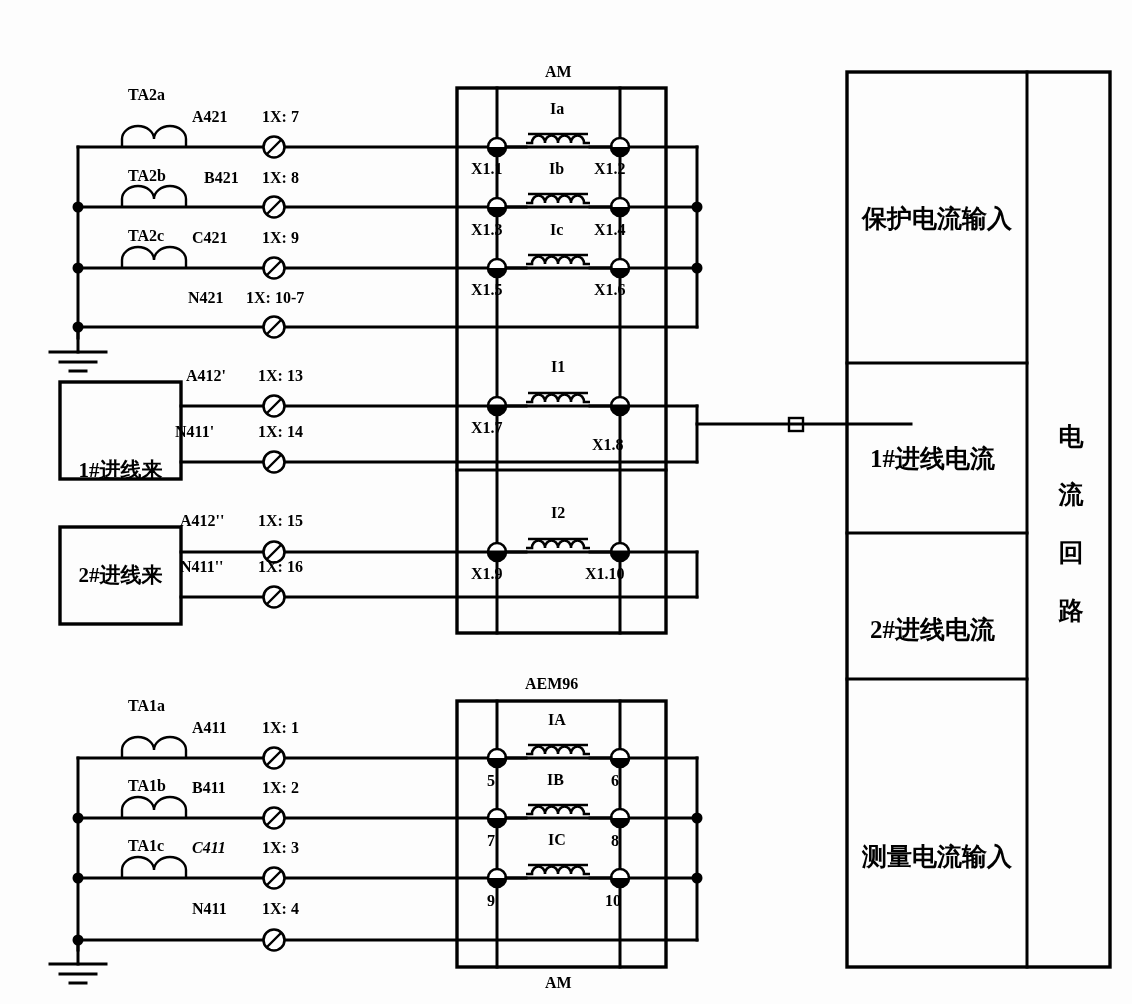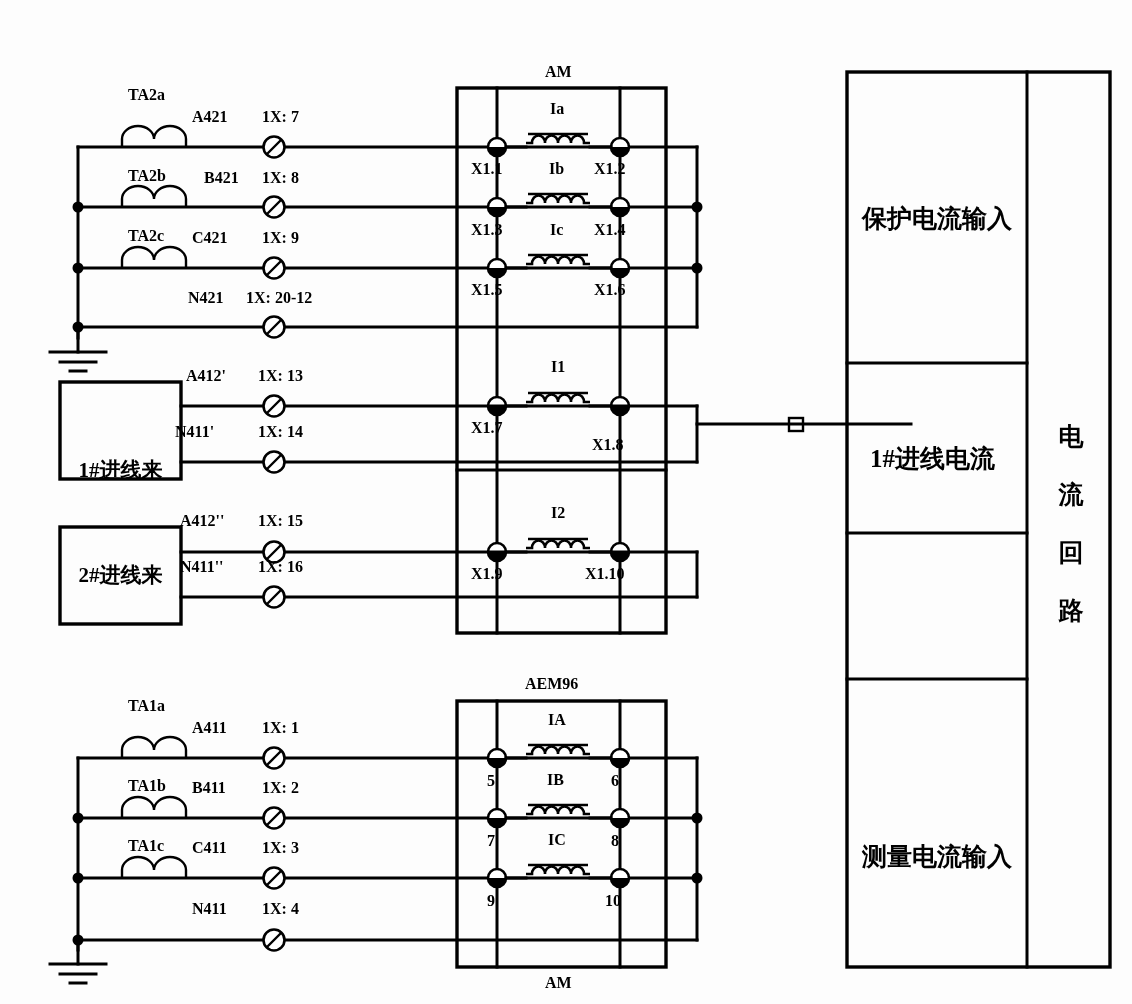--- a/index.html
+++ b/index.html
@@ -288,21 +288,21 @@
 <div style="position:absolute;left:192px;top:108px;" class="lbl">A421</div>
 <div style="position:absolute;left:262px;top:108px;" class="lbl">1X: 7</div>
 
 <div style="position:absolute;left:204px;top:169px;text-align:center;" class="lbl">B421</div>
 <div style="position:absolute;left:262px;top:169px;" class="lbl">1X: 8</div>
 
 <div style="position:absolute;left:192px;top:229px;" class="lbl">C421</div>
 <div style="position:absolute;left:262px;top:229px;" class="lbl">1X: 9</div>
 
 <div style="position:absolute;left:188px;top:289px;" class="lbl">N421</div>
-<div style="position:absolute;left:246px;top:289px;" class="lbl">1X: 20-12</div>
+<div style="position:absolute;left:246px;top:289px;" class="lbl">1X: 10-7</div>
 
 <div style="position:absolute;left:545px;top:63px;" class="lbl">AM</div>
 
 <div style="position:absolute;left:550px;top:100px;" class="lbl">Ia</div>
 <div style="position:absolute;left:549px;top:160px;" class="lbl">Ib</div>
 <div style="position:absolute;left:550px;top:221px;" class="lbl">Ic</div>
 <div style="position:absolute;left:551px;top:358px;" class="lbl">I1</div>
 <div style="position:absolute;left:551px;top:504px;" class="lbl">I2</div>
 
 <div style="position:absolute;left:471px;top:160px;" class="lbl">X1.1</div>
@@ -329,39 +329,40 @@
 <div style="position:absolute;left:258px;top:558px;" class="lbl">1X: 16</div>
 
 <div style="position:absolute;left:128px;top:697px;" class="lbl">TA1a</div>
 <div style="position:absolute;left:128px;top:777px;text-align:center;" class="lbl">TA1b</div>
 <div style="position:absolute;left:128px;top:837px;" class="lbl">TA1c</div>
 
 <div style="position:absolute;left:192px;top:719px;" class="lbl">A411</div>
 <div style="position:absolute;left:262px;top:719px;" class="lbl">1X: 1</div>
 <div style="position:absolute;left:192px;top:779px;" class="lbl">B411</div>
 <div style="position:absolute;left:262px;top:779px;" class="lbl">1X: 2</div>
-<div style="position:absolute;left:192px;top:839px;" class="lbl">C411</div>
+<div style="position:absolute;left:192px;top:839px;font-style:italic;" class="lbl">C411</div>
 <div style="position:absolute;left:262px;top:839px;" class="lbl">1X: 3</div>
 <div style="position:absolute;left:192px;top:900px;" class="lbl">N411</div>
 <div style="position:absolute;left:262px;top:900px;" class="lbl">1X: 4</div>
 
 <div style="position:absolute;left:525px;top:675px;" class="lbl">AEM96</div>
 <div style="position:absolute;left:548px;top:711px;" class="lbl">IA</div>
 <div style="position:absolute;left:547px;top:771px;" class="lbl">IB</div>
 <div style="position:absolute;left:548px;top:831px;" class="lbl">IC</div>
 <div style="position:absolute;left:487px;top:772px;" class="lbl">5</div>
 <div style="position:absolute;left:611px;top:772px;" class="lbl">6</div>
 <div style="position:absolute;left:487px;top:832px;" class="lbl">7</div>
 <div style="position:absolute;left:611px;top:832px;" class="lbl">8</div>
 <div style="position:absolute;left:487px;top:892px;" class="lbl">9</div>
 <div style="position:absolute;left:605px;top:892px;" class="lbl">10</div>
 <div style="position:absolute;left:545px;top:974px;" class="lbl">AM</div>
 
 <div style="position:absolute;left:862px;top:202px;font-size:25px;" class="cjk">保护电流输入</div>
 <div style="position:absolute;left:870px;top:442px;font-size:25px;" class="cjk">1#进线电流</div>
+<div style="position:absolute;left:870px;top:613px;font-size:25px;" class="cjk">2#进线电流</div>
 <div style="position:absolute;left:862px;top:840px;font-size:25px;" class="cjk">测量电流输入</div>
 
 <div style="position:absolute;left:1056px;top:408px;width:30px;text-align:center;font-size:25px;line-height:58px;" class="cjk">
   <div>电</div>
   <div>流</div>
   <div>回</div>
   <div>路</div>
 </div>
 
 </div>

